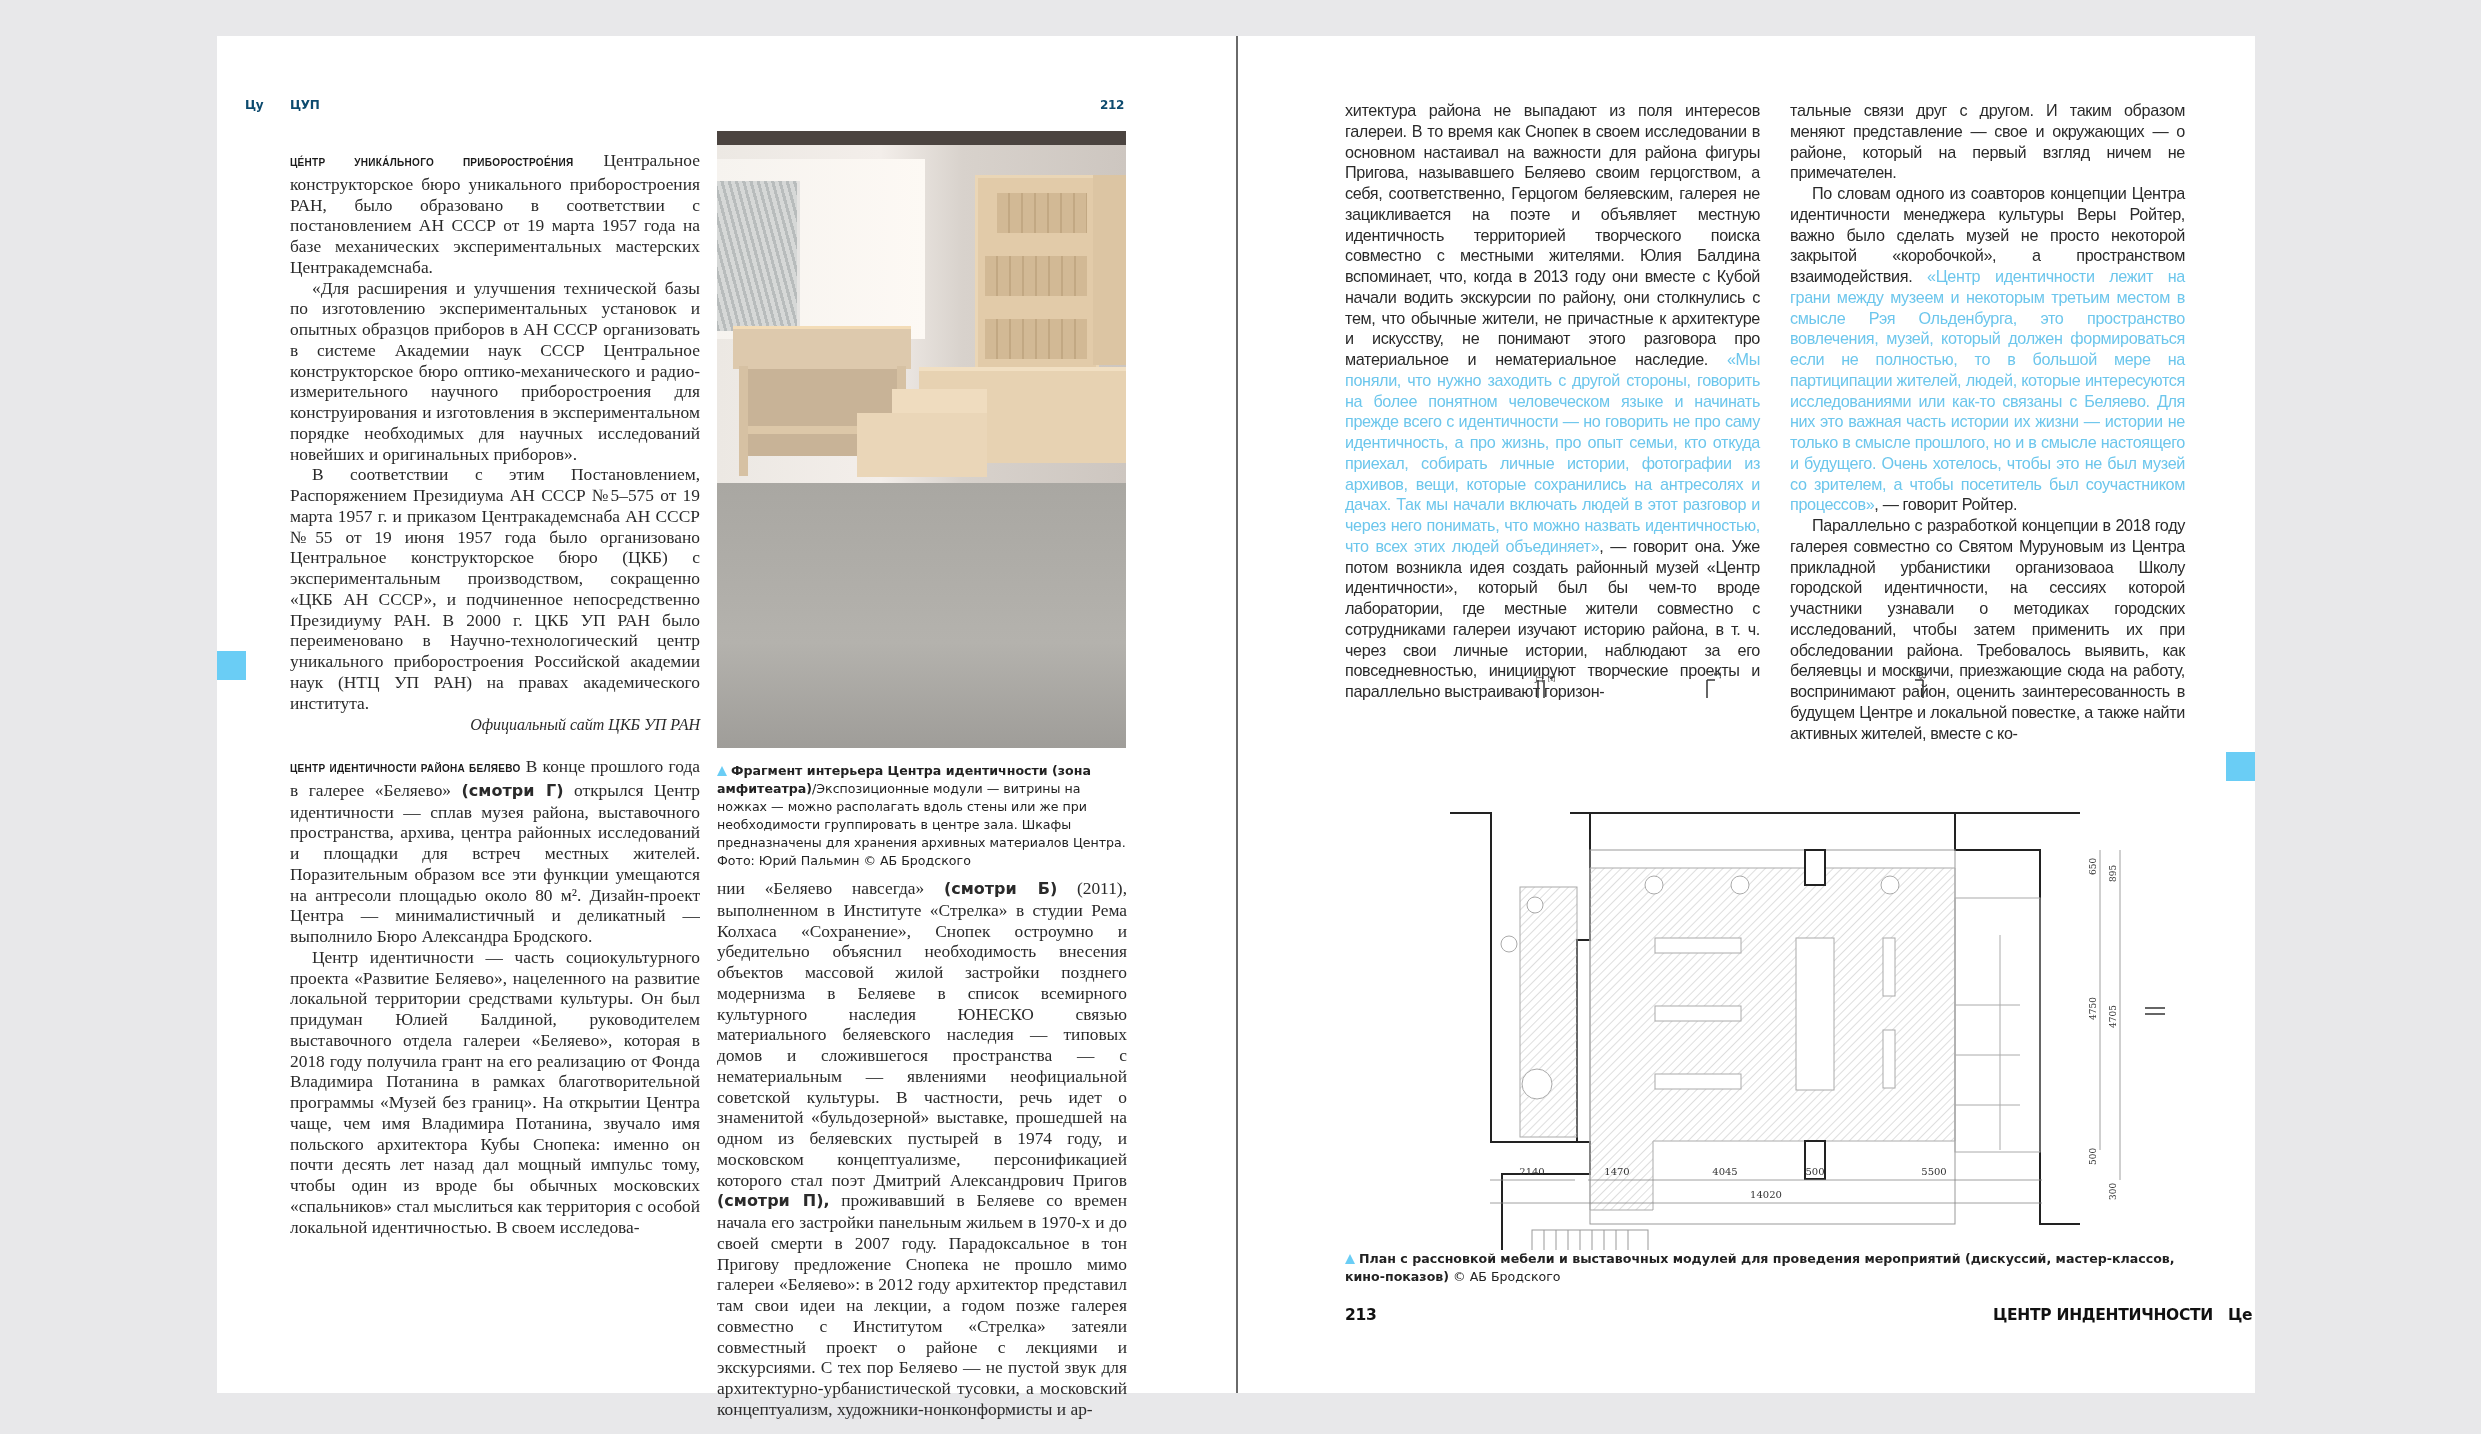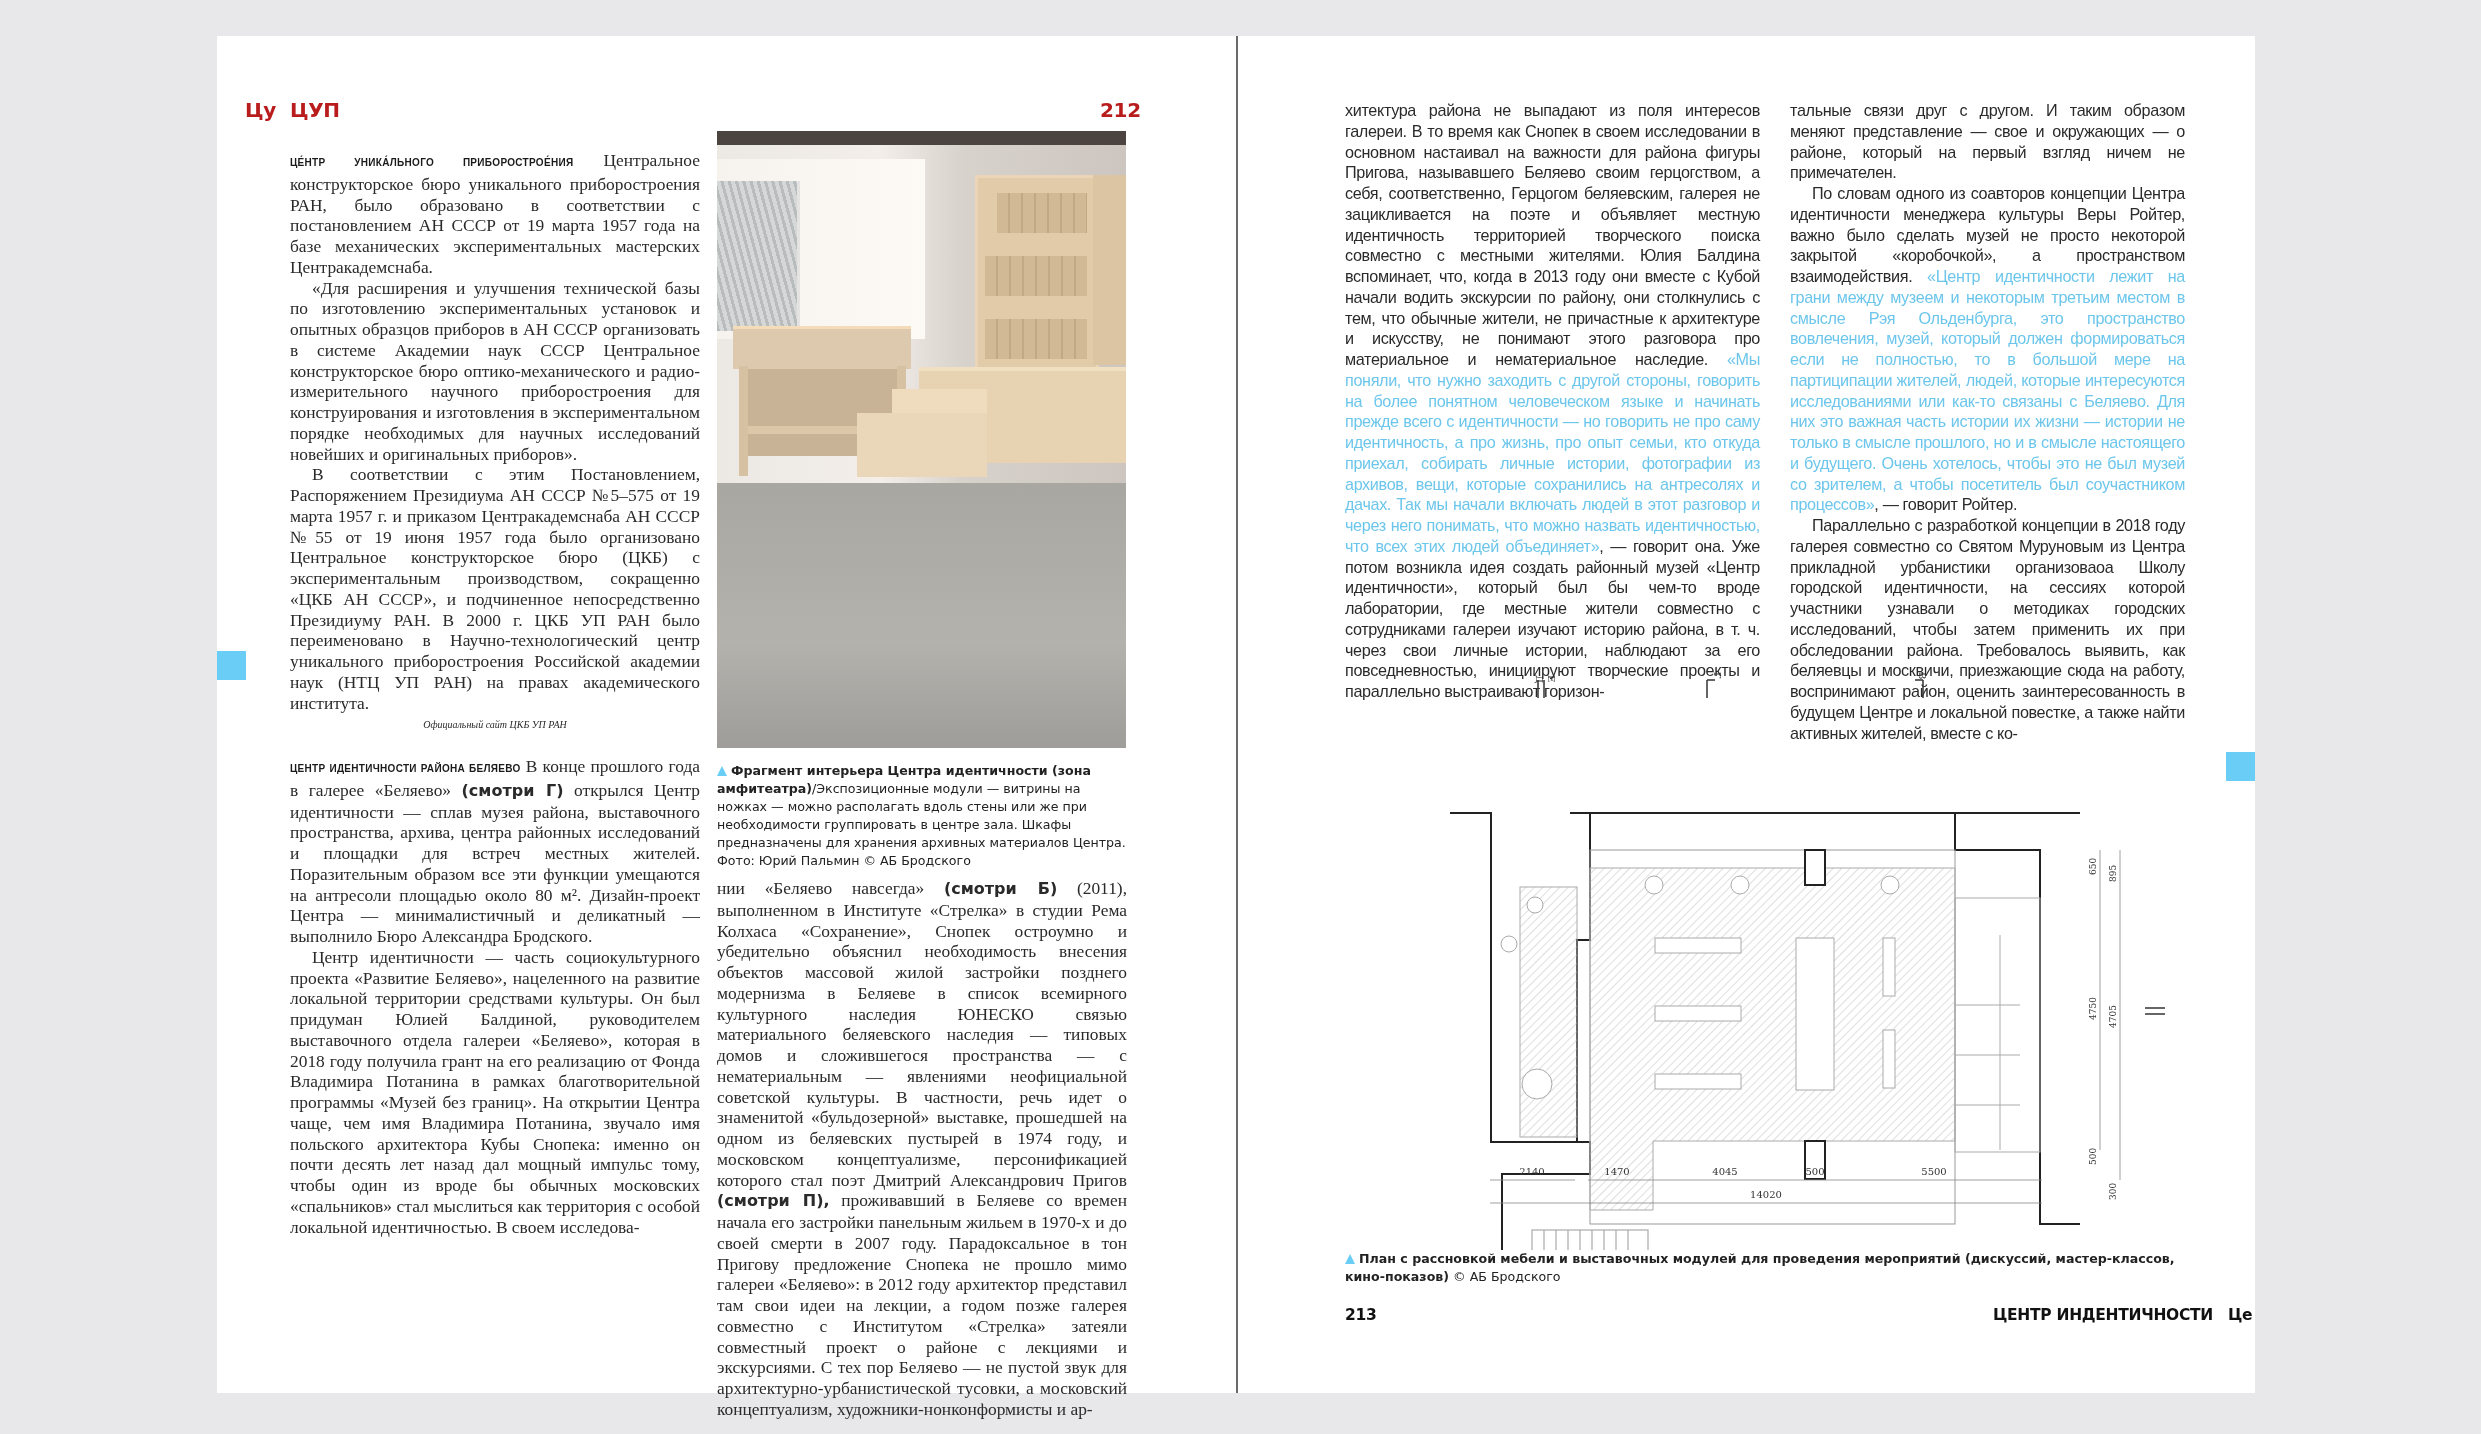--- a/index.html
+++ b/index.html
@@ -8,32 +8,32 @@
     background:#e8e8ea;
     font-family:"DejaVu Serif", serif;
     color:#222;
   }
   .page { position:absolute; background:#ffffff; }
   #page-left  { left:217px; top:36px; width:1019px; height:1357px; }
   #page-right { left:1237px; top:36px; width:1018px; height:1357px; }
   .spine { position:absolute; left:1236px; top:36px; width:2px; height:1357px; background:#6a6a6a; }
   .marker { position:absolute; width:29px; height:29px; background:#6acdf5; }
 
-  .hdr { position:absolute; font-family:"DejaVu Sans", sans-serif; font-weight:bold; font-size:20px; color:#b91c1c; letter-spacing:-0.3px; }
+  .hdr { position:absolute; font-family:"DejaVu Sans", sans-serif; font-weight:bold; font-size:12px; color:#0c4a6e; letter-spacing:-0.3px; }
 
   .col {
     position:absolute;
     font-family:"Liberation Serif", serif;
     font-size:17.4px; line-height:20.75px; color:#2a2a2a;
     text-align:justify; hyphens:auto;
   }
   .col p { margin:0; text-indent:22px; }
   .col p.noindent { text-indent:0; }
   .col p.gap { margin-top:20px; }
-  .col p.src { text-align:center; font-style:italic; text-indent:0; font-size:10px; margin-top:2px; }
+  .col p.src { text-align:right; font-style:italic; text-indent:0; font-size:16px; margin-top:2px; }
   .col .head {
     font-family:Liberation Sans, sans-serif; font-weight:bold; font-size:10px;
     letter-spacing:0.3px; color:#1a1a1a;
   }
   .col .ref { font-family:"DejaVu Sans", sans-serif; font-weight:bold; font-size:16px; }
   .col .q { color:#6cc6ec; }
   .col.narrow { font-family:"Liberation Sans", sans-serif; font-size:16.2px; letter-spacing:-0.35px; font-stretch:condensed; }
 
   .caption {
     position:absolute; font-family:"DejaVu Sans", sans-serif; font-size:12.6px; line-height:18px; color:#222;

